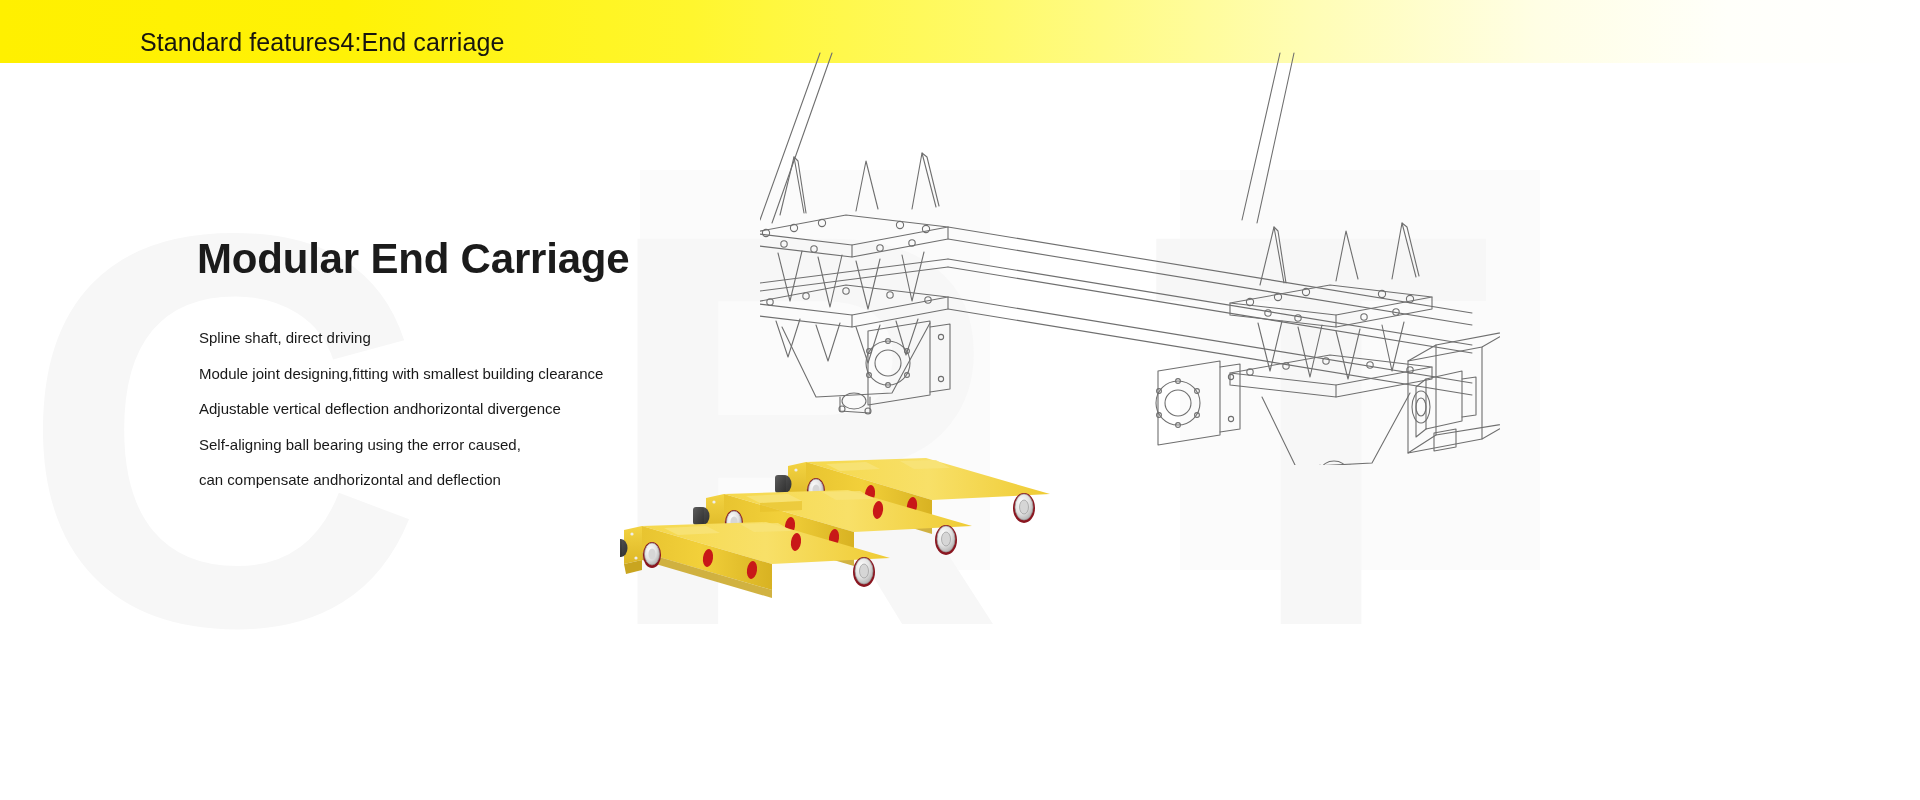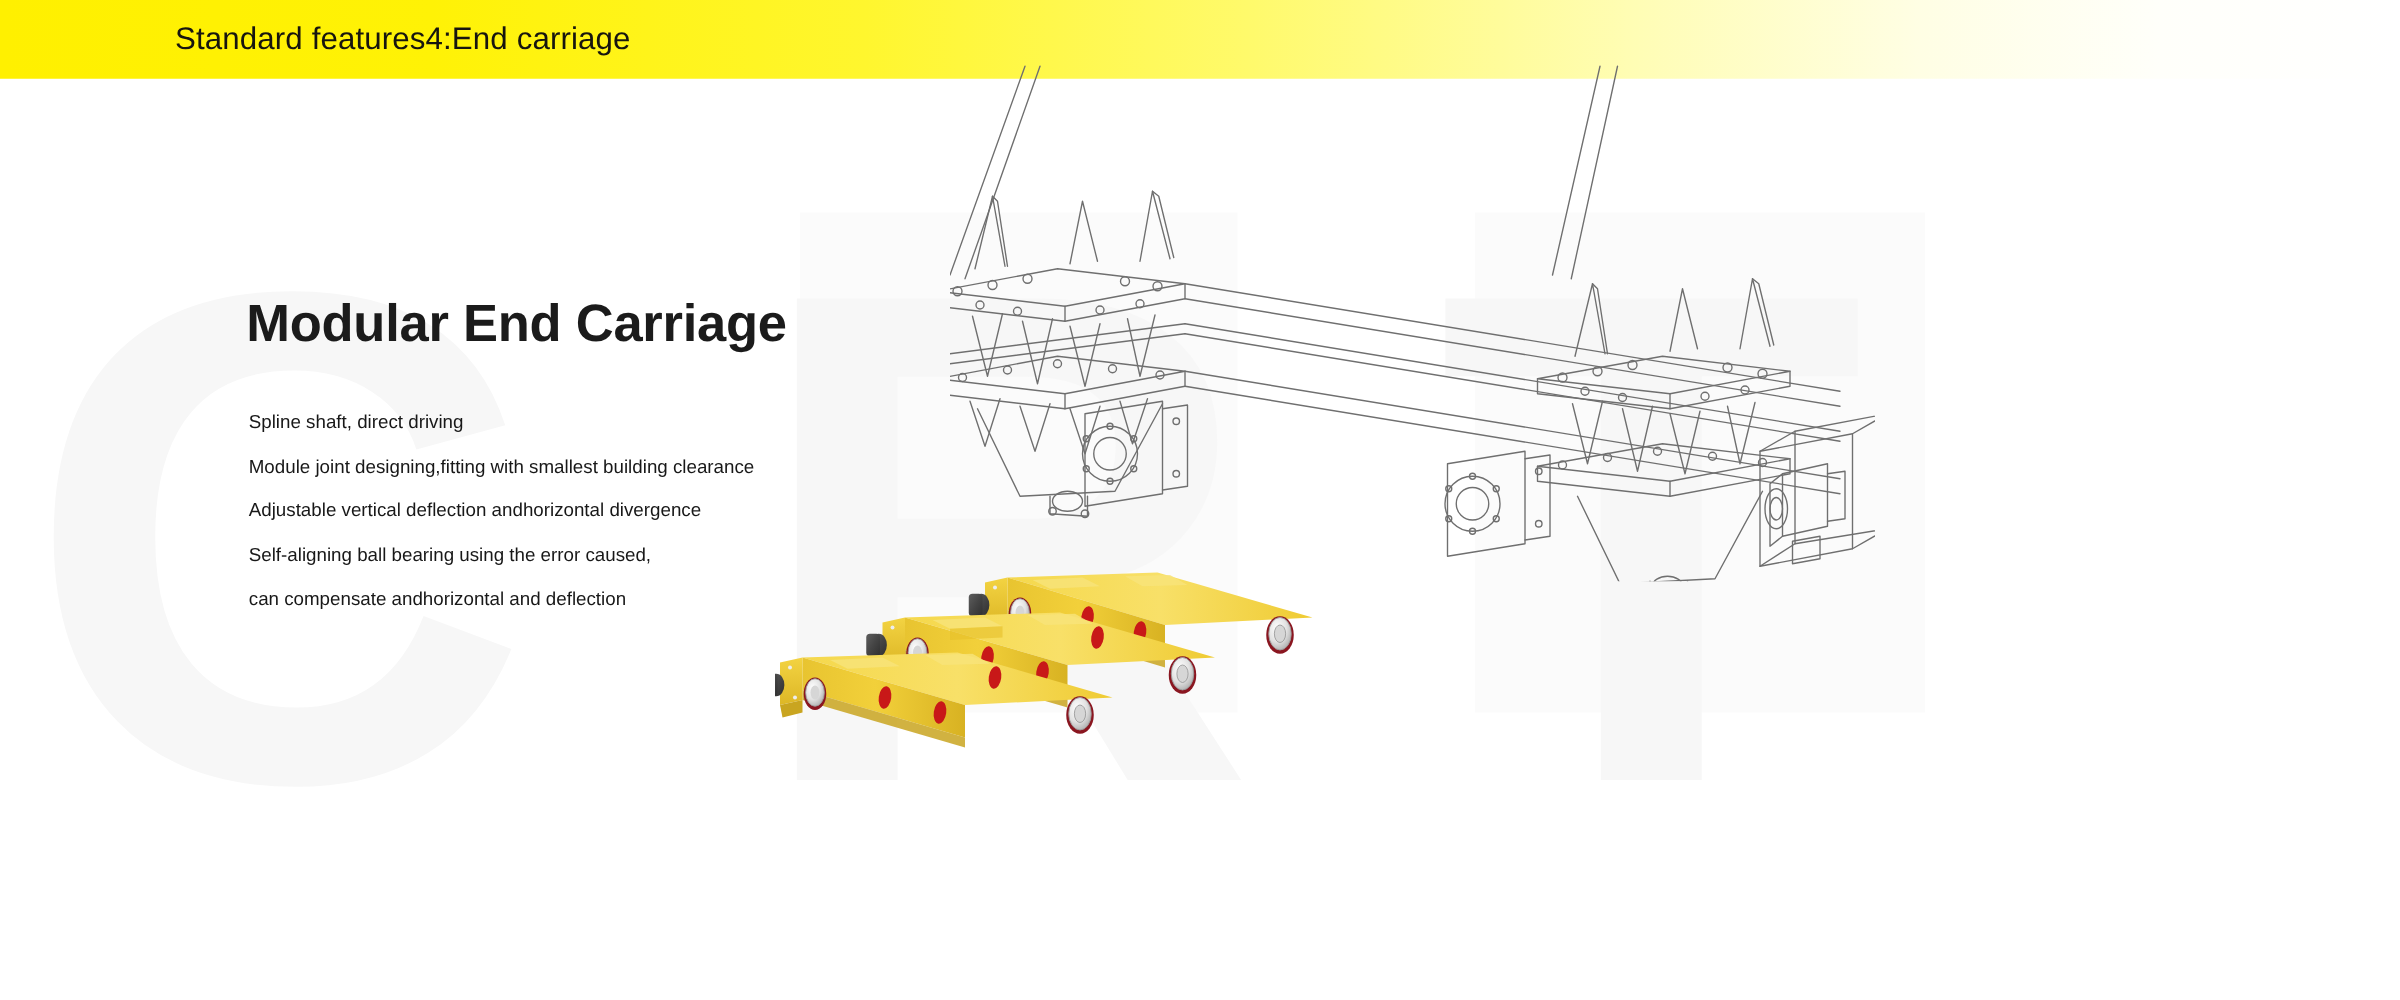--- a/index.html
+++ b/index.html
@@ -25,21 +25,21 @@
         #fff000 0%,
         #fff206 18%,
         #fff62e 36%,
         #fffa6b 52%,
         #fffdb4 68%,
         #fffee4 80%,
         #fffffa 90%,
         #ffffff 100%);
   }
   #header-title {
-    position:absolute; left:140px; top:0;
+    position:absolute; left:140px; top:11px;
     height:74px; line-height:63px;
     font-size:25px; color:#17150f;
     letter-spacing:.1px;
     white-space:nowrap;
   }
 
   
   .wm {
     position:absolute;
     font-family:"Liberation Sans", sans-serif;

